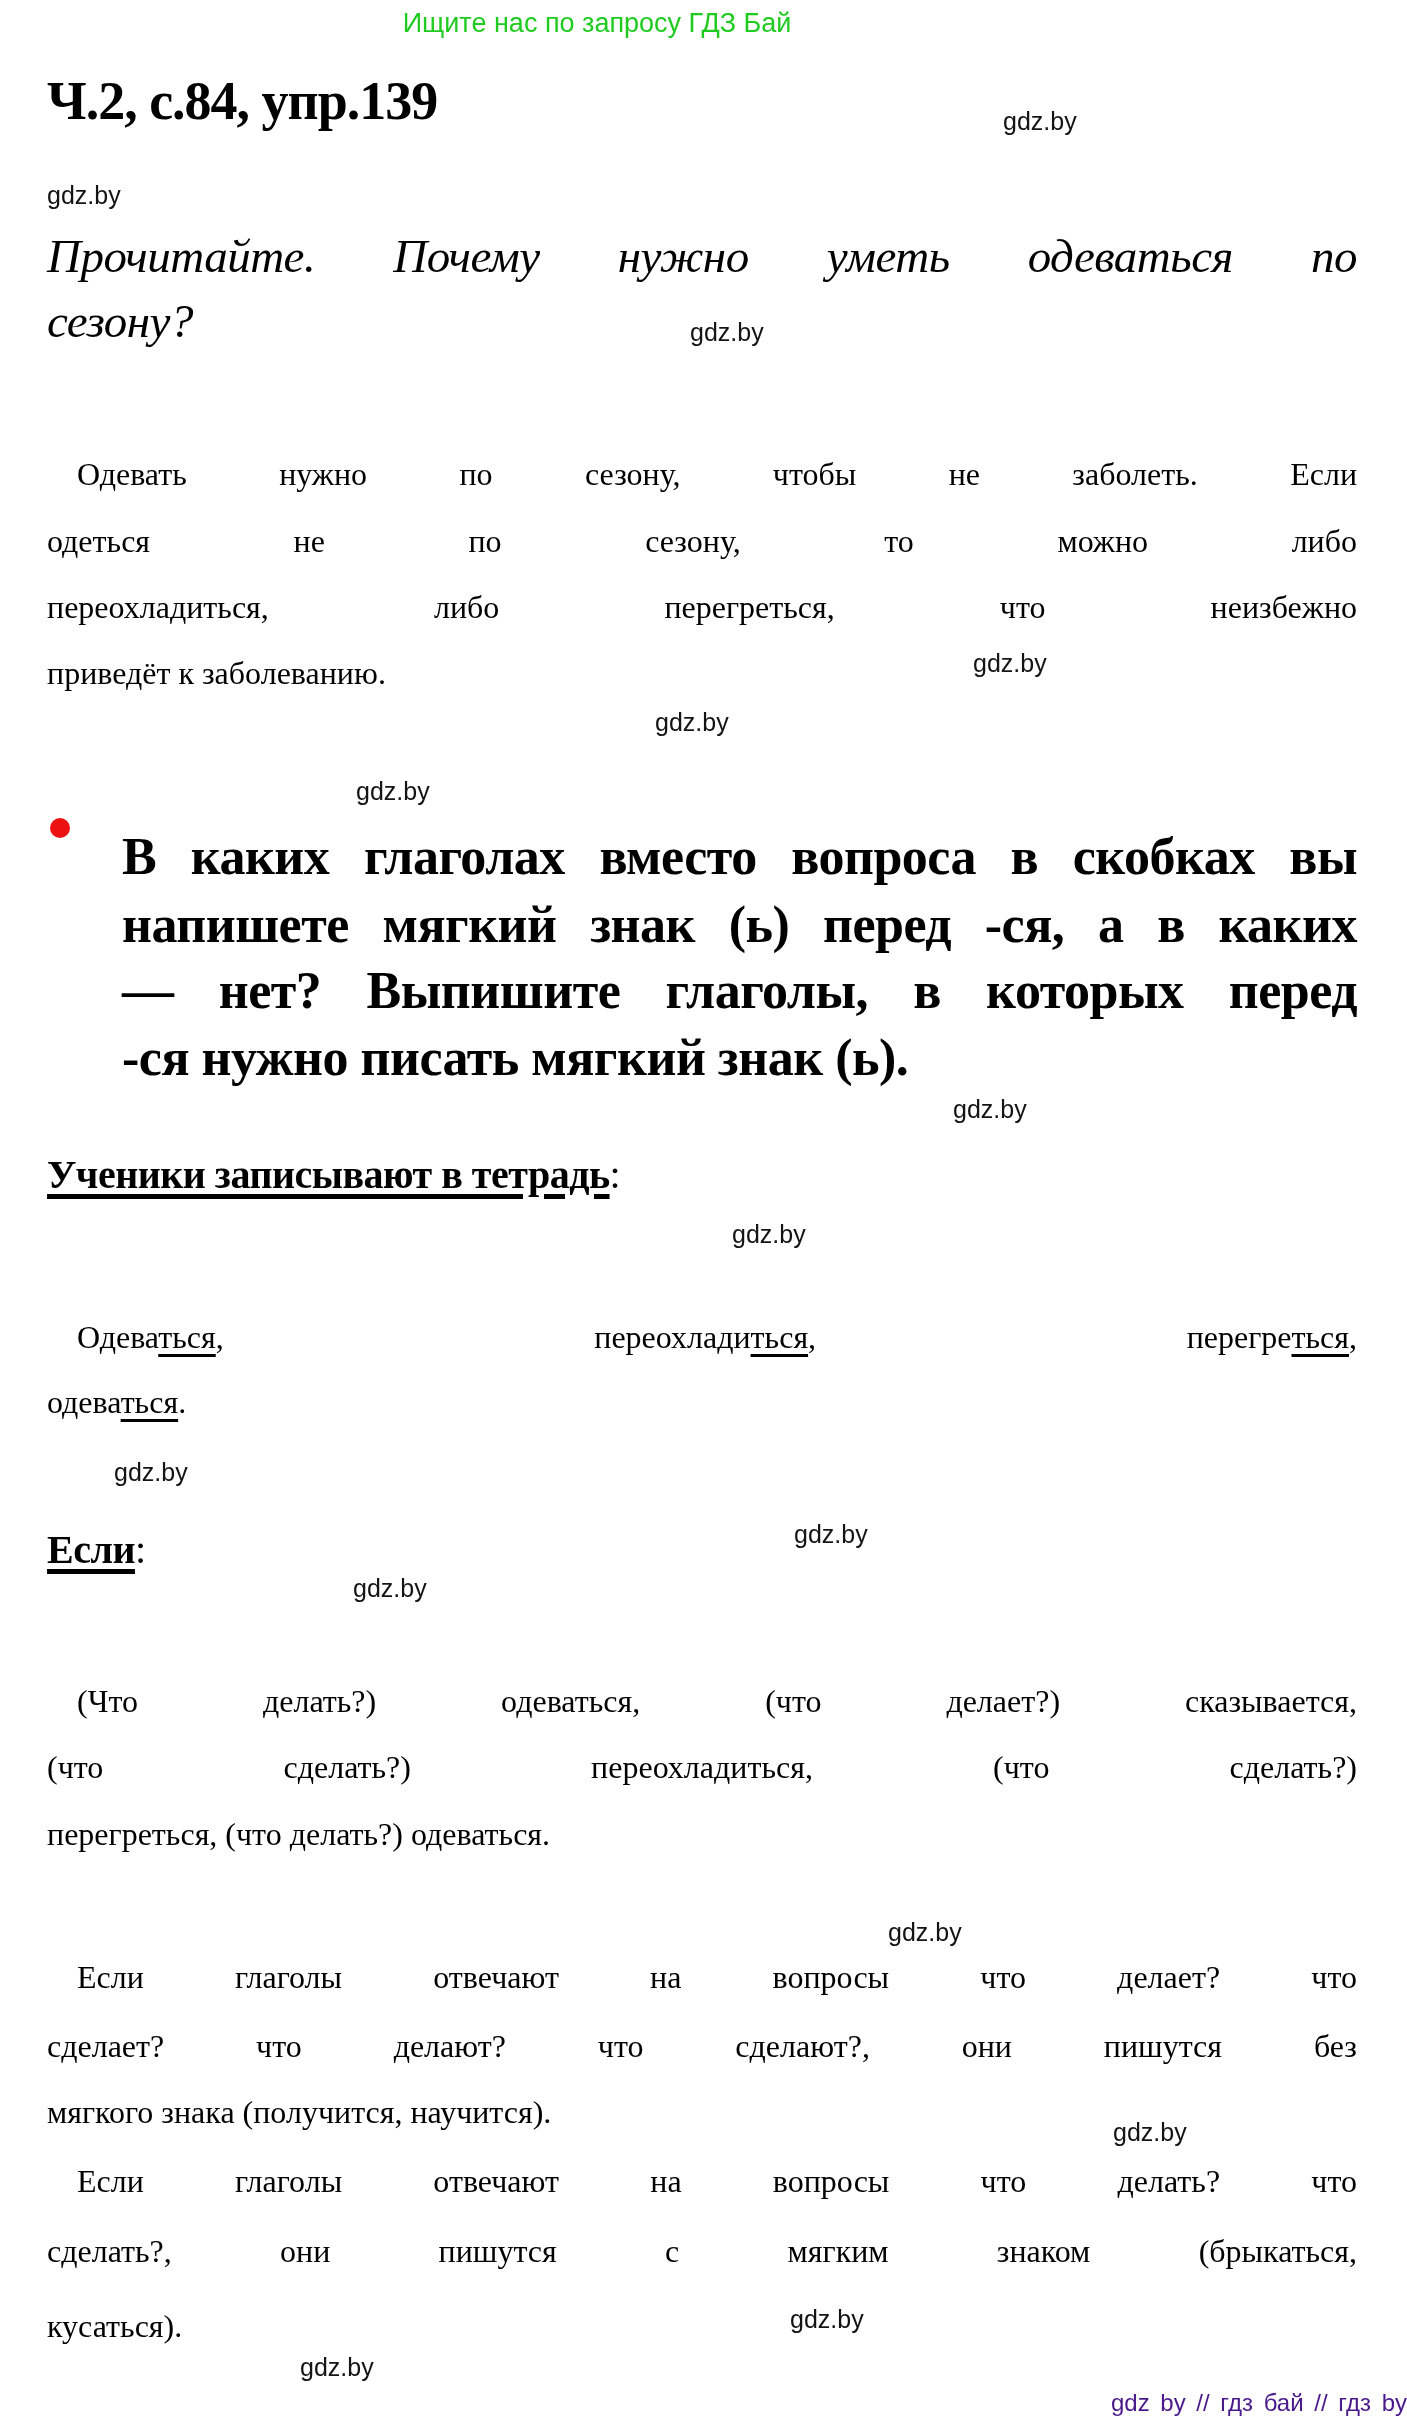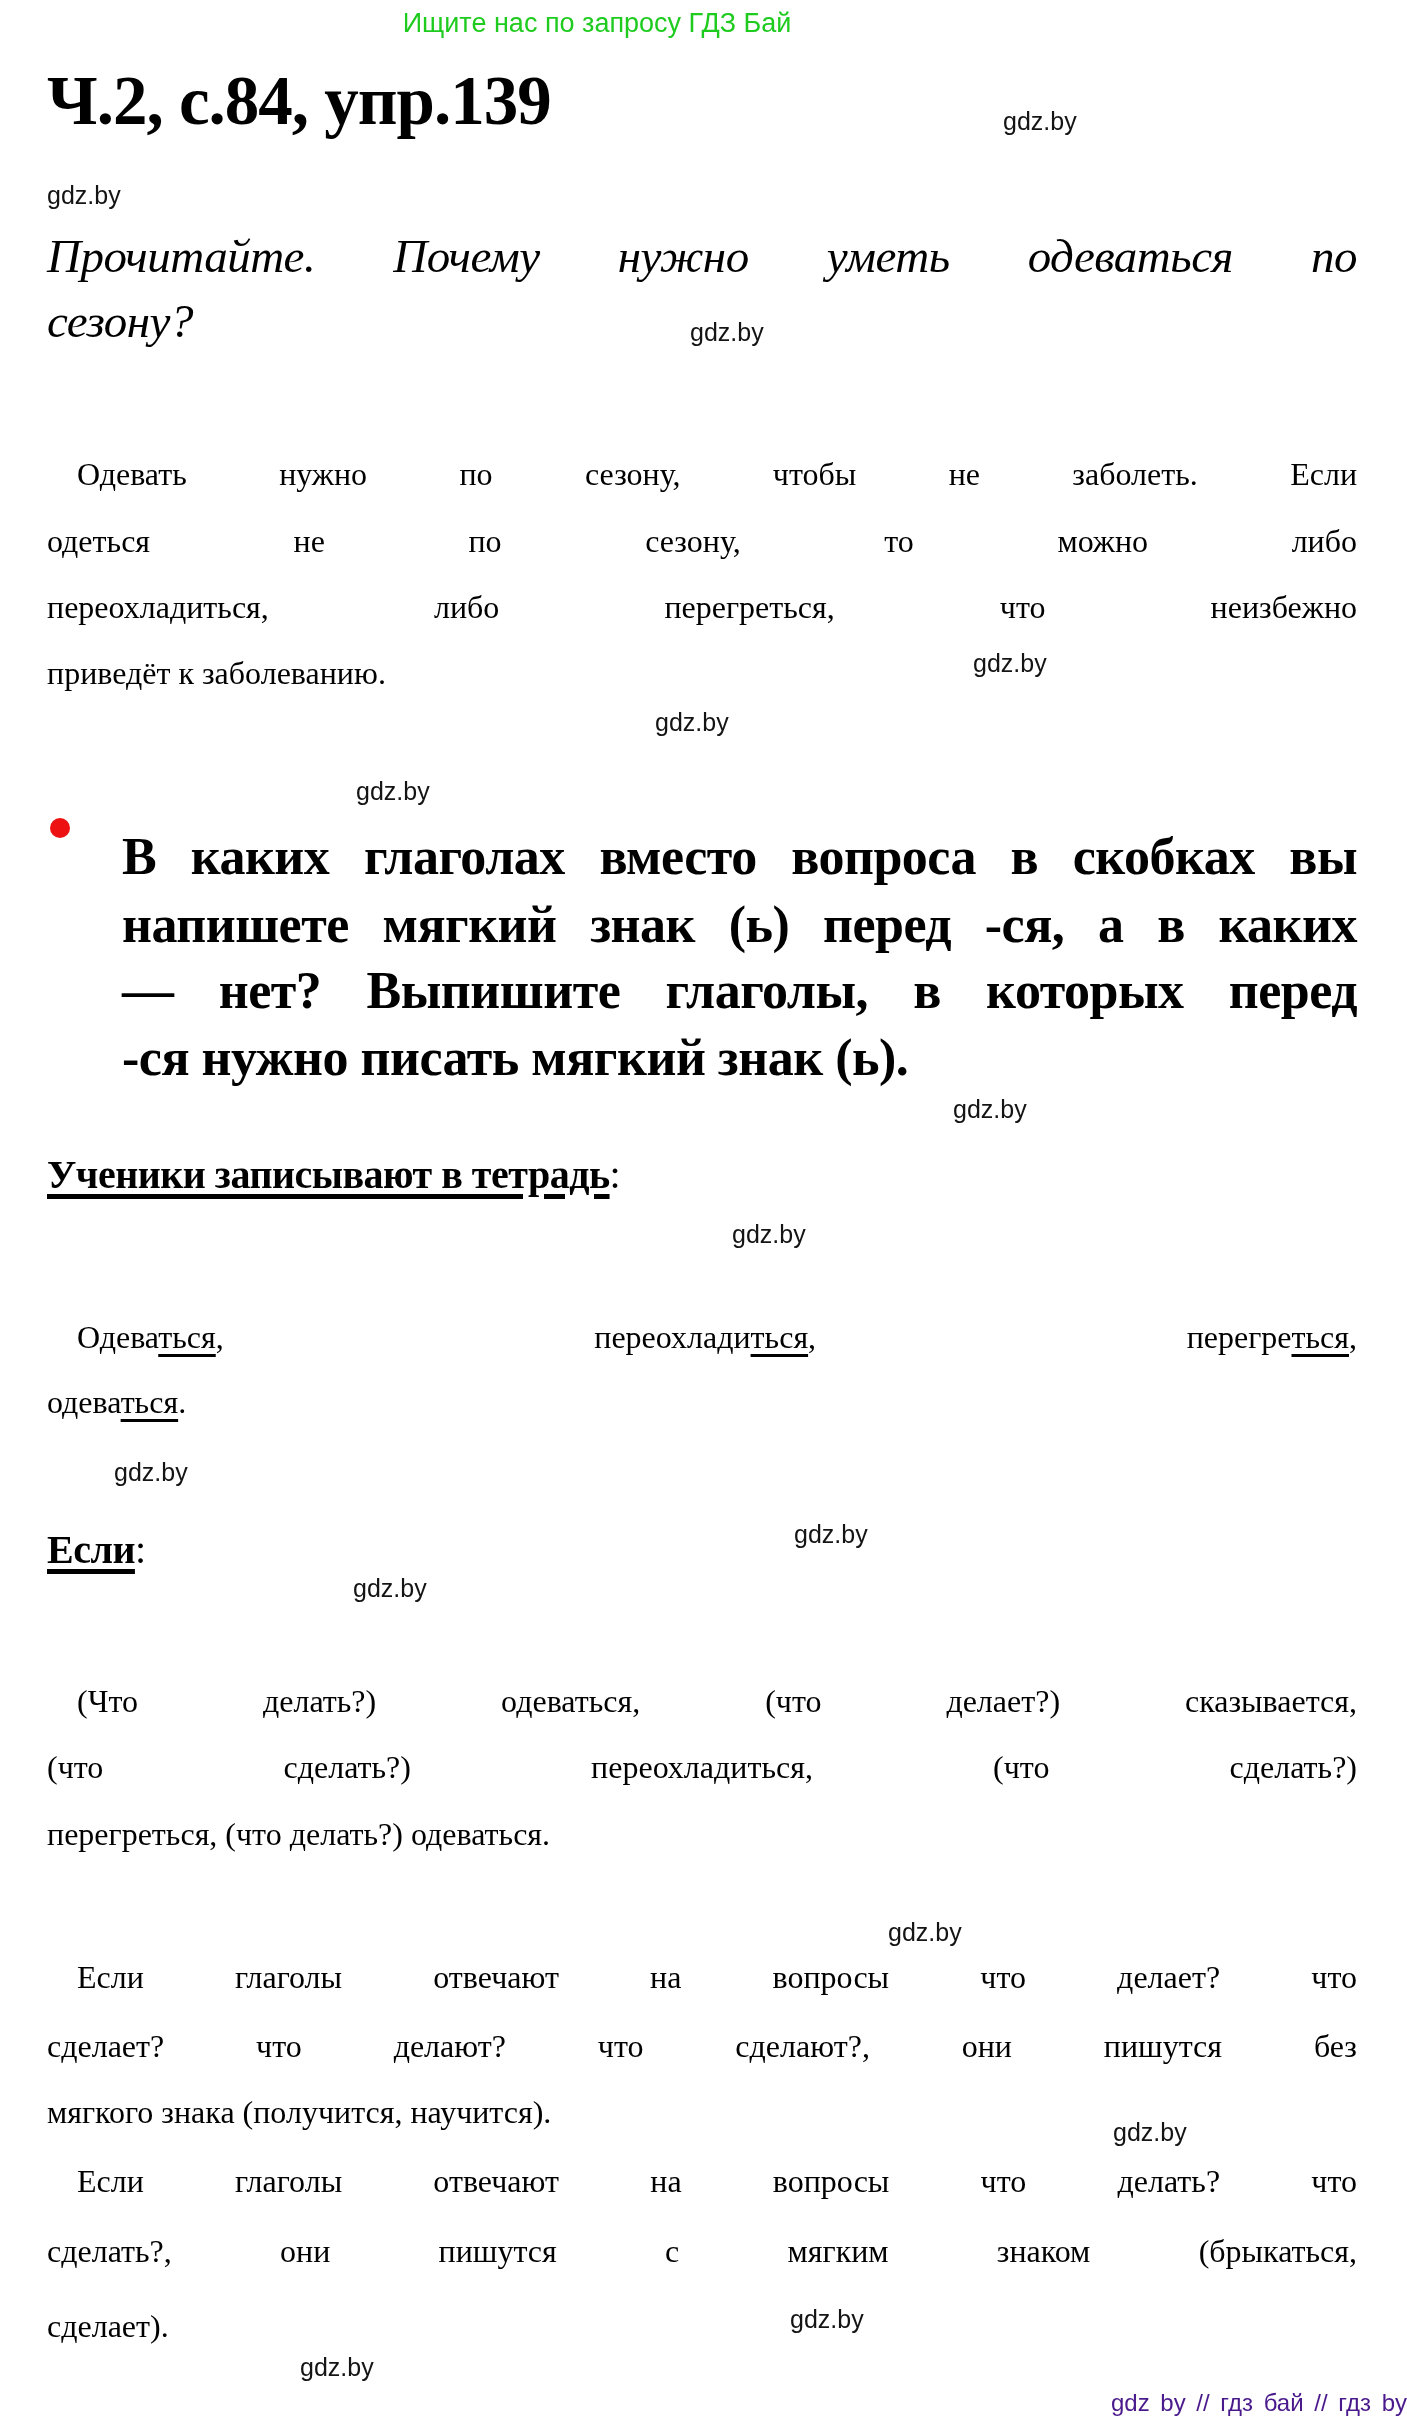--- a/index.html
+++ b/index.html
@@ -2,21 +2,21 @@
 <html><head>
 <meta charset="utf-8">
 <style>
   html, body { margin: 0; padding: 0; background: #ffffff; }
   body { width: 1407px; height: 2420px; position: relative; overflow: hidden; color: #000; }
   .abs { position: absolute; white-space: nowrap; }
   .serif { font-family: "Liberation Serif", "DejaVu Serif", serif; }
   .sans { font-family: "Liberation Sans", "DejaVu Sans", sans-serif; }
 
   #top-banner { left: 0; width: 1194px; top: 6px; text-align: center; font-size: 27px; line-height: 34px; }
-  #title { left: 47px; top: 66px; font-size: 69px; line-height: 70px; font-weight: bold; letter-spacing: -1px; }
+  #title { left: 47px; top: 66px; font-size: 54px; line-height: 70px; font-weight: bold; letter-spacing: -1px; }
 
   .wm { font-size: 25px; line-height: 34px; color: #141414; }
 
   .line { position: absolute; left: 47px; width: 1310px; white-space: nowrap; font-size: 32px; line-height: 60px; }
   .just { text-align: justify; text-align-last: justify; white-space: normal; }
   .indent { left: 77px; width: 1280px; }
 
   .q { font-weight: normal; font-style: italic; font-size: 47px; letter-spacing: -0.5px; }
   .b { font-weight: bold; font-size: 52px; letter-spacing: -0.5px; left: 122px; width: 1235px; margin-top: 28px; }
 
@@ -96,16 +96,16 @@
 
 <div>
   <div class="line serif just indent" style="top:1947px">Если глаголы отвечают на вопросы что делает? что</div>
   <div class="line serif just" style="top:2016px">сделает? что делают? что сделают?, они пишутся без</div>
   <div class="line serif" style="top:2082px">мягкого знака (получится, научится).</div>
 </div>
 
 <div>
   <div class="line serif just indent" style="top:2151px">Если глаголы отвечают на вопросы что делать? что</div>
   <div class="line serif just" style="top:2221px">сделать?, они пишутся с мягким знаком (брыкаться,</div>
-  <div class="line serif" style="top:2296px">сделает).</div>
+  <div class="line serif" style="top:2296px">кусаться).</div>
 </div>
 
 <div id="footer" class="abs sans" style="color:#4a1a8c">gdz by // гдз бай // гдз by</div>
 
 </body></html>

